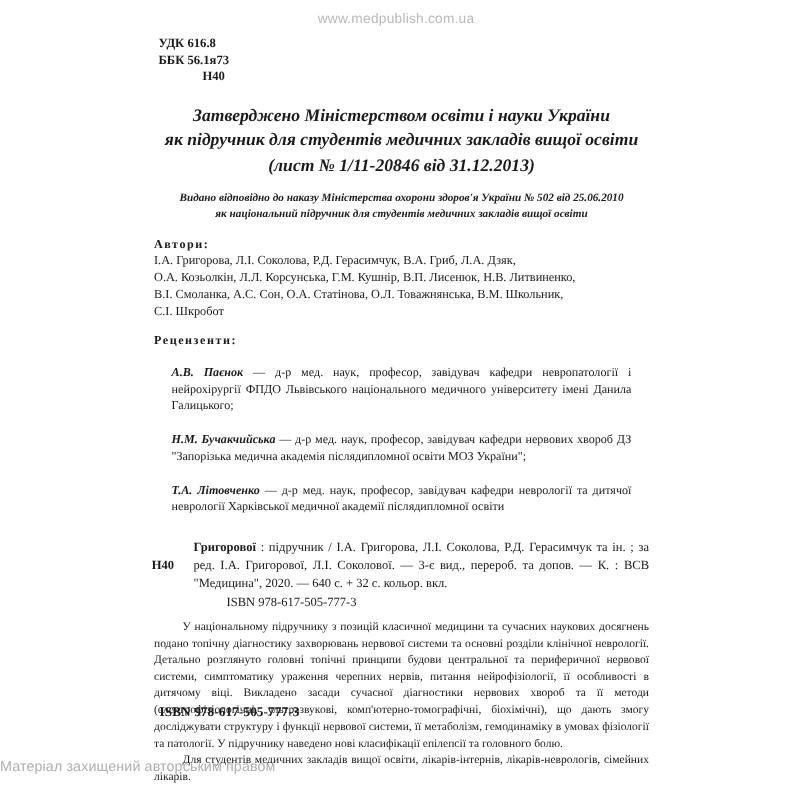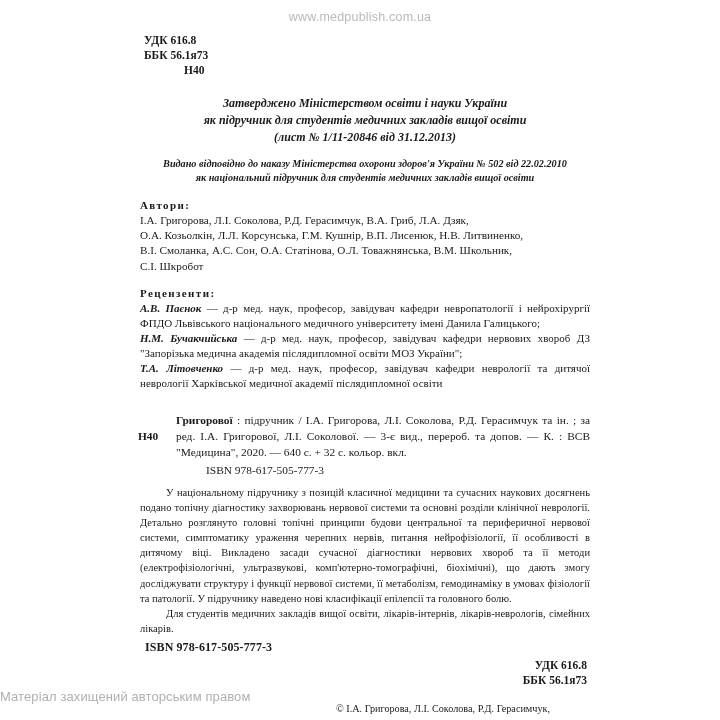--- a/index.html
+++ b/index.html
@@ -64,21 +64,21 @@
   .codes .c1 { display: block; text-align: left; padding-left: 4px;}
   .codes .c2 { display: block; text-align: left; padding-left: 4px;}
   .codes .c3 { display: block; text-align: left; padding-left: 44px;}
 
   
   .approval {
     margin-top: 16px;
     text-align: center;
     font-style: italic;
     font-weight: bold;
-    font-size: 12px;
+    font-size: 16px;
     line-height: 1.42;
   }
   .approval .line { display: block; }
   .approval2 {
     margin-top: 11px;
     text-align: center;
     font-style: italic;
     font-weight: bold;
     font-size: 10.2px;
     line-height: 1.42;
@@ -103,21 +103,21 @@
   }
   .authors .line { display: block; }
 
   
   .reviewers {
     font-size: 11px;
     line-height: 1.36;
     text-align: justify;
   }
   .reviewer {
-    margin: 0;
+    margin: 16px;
     text-indent: 0;
   }
   .reviewer .nm {
     font-style: italic;
     font-weight: bold;
   }
 
   
   .citation-wrap {
     margin-top: 21px;
@@ -199,21 +199,21 @@
       <span class="c2">ББК 56.1я73</span>
       <span class="c3">Н40</span>
     </div>
 
     <div class="approval">
       <span class="line">Затверджено Міністерством освіти і науки України</span>
       <span class="line">як підручник для студентів медичних закладів вищої освіти</span>
       <span class="line">(лист № 1/11-20846 від 31.12.2013)</span>
     </div>
     <div class="approval2">
-      <span class="line">Видано відповідно до наказу Міністерства охорони здоров'я України № 502 від 22.02.2010</span>
+      <span class="line">Видано відповідно до наказу Міністерства охорони здоров'я України № 502 від 25.06.2010</span>
       <span class="line">як національний підручник для студентів медичних закладів вищої освіти</span>
     </div>
 
     <div class="sec-head">Автори:</div>
     <div class="authors">
       <span class="line">І.А. Григорова, Л.І. Соколова, Р.Д. Герасимчук, В.А. Гриб, Л.А. Дзяк,</span>
       <span class="line">О.А. Козьолкін, Л.Л. Корсунська, Г.М. Кушнір, В.П. Лисенюк, Н.В. Литвиненко,</span>
       <span class="line">В.І. Смоланка, А.С. Сон, О.А. Статінова, О.Л. Товажнянська, В.М. Школьник,</span>
       <span class="line">С.І. Шкробот</span>
     </div>

